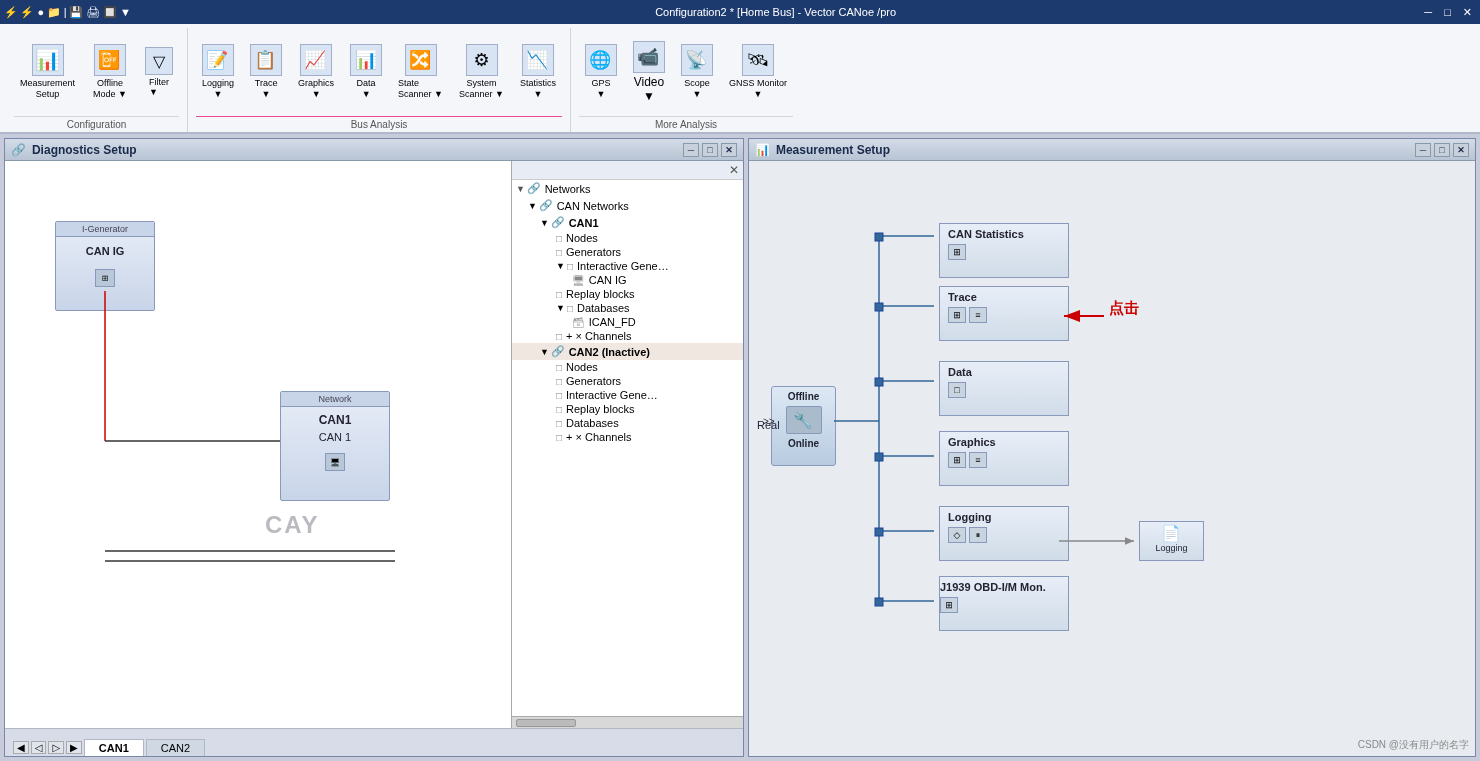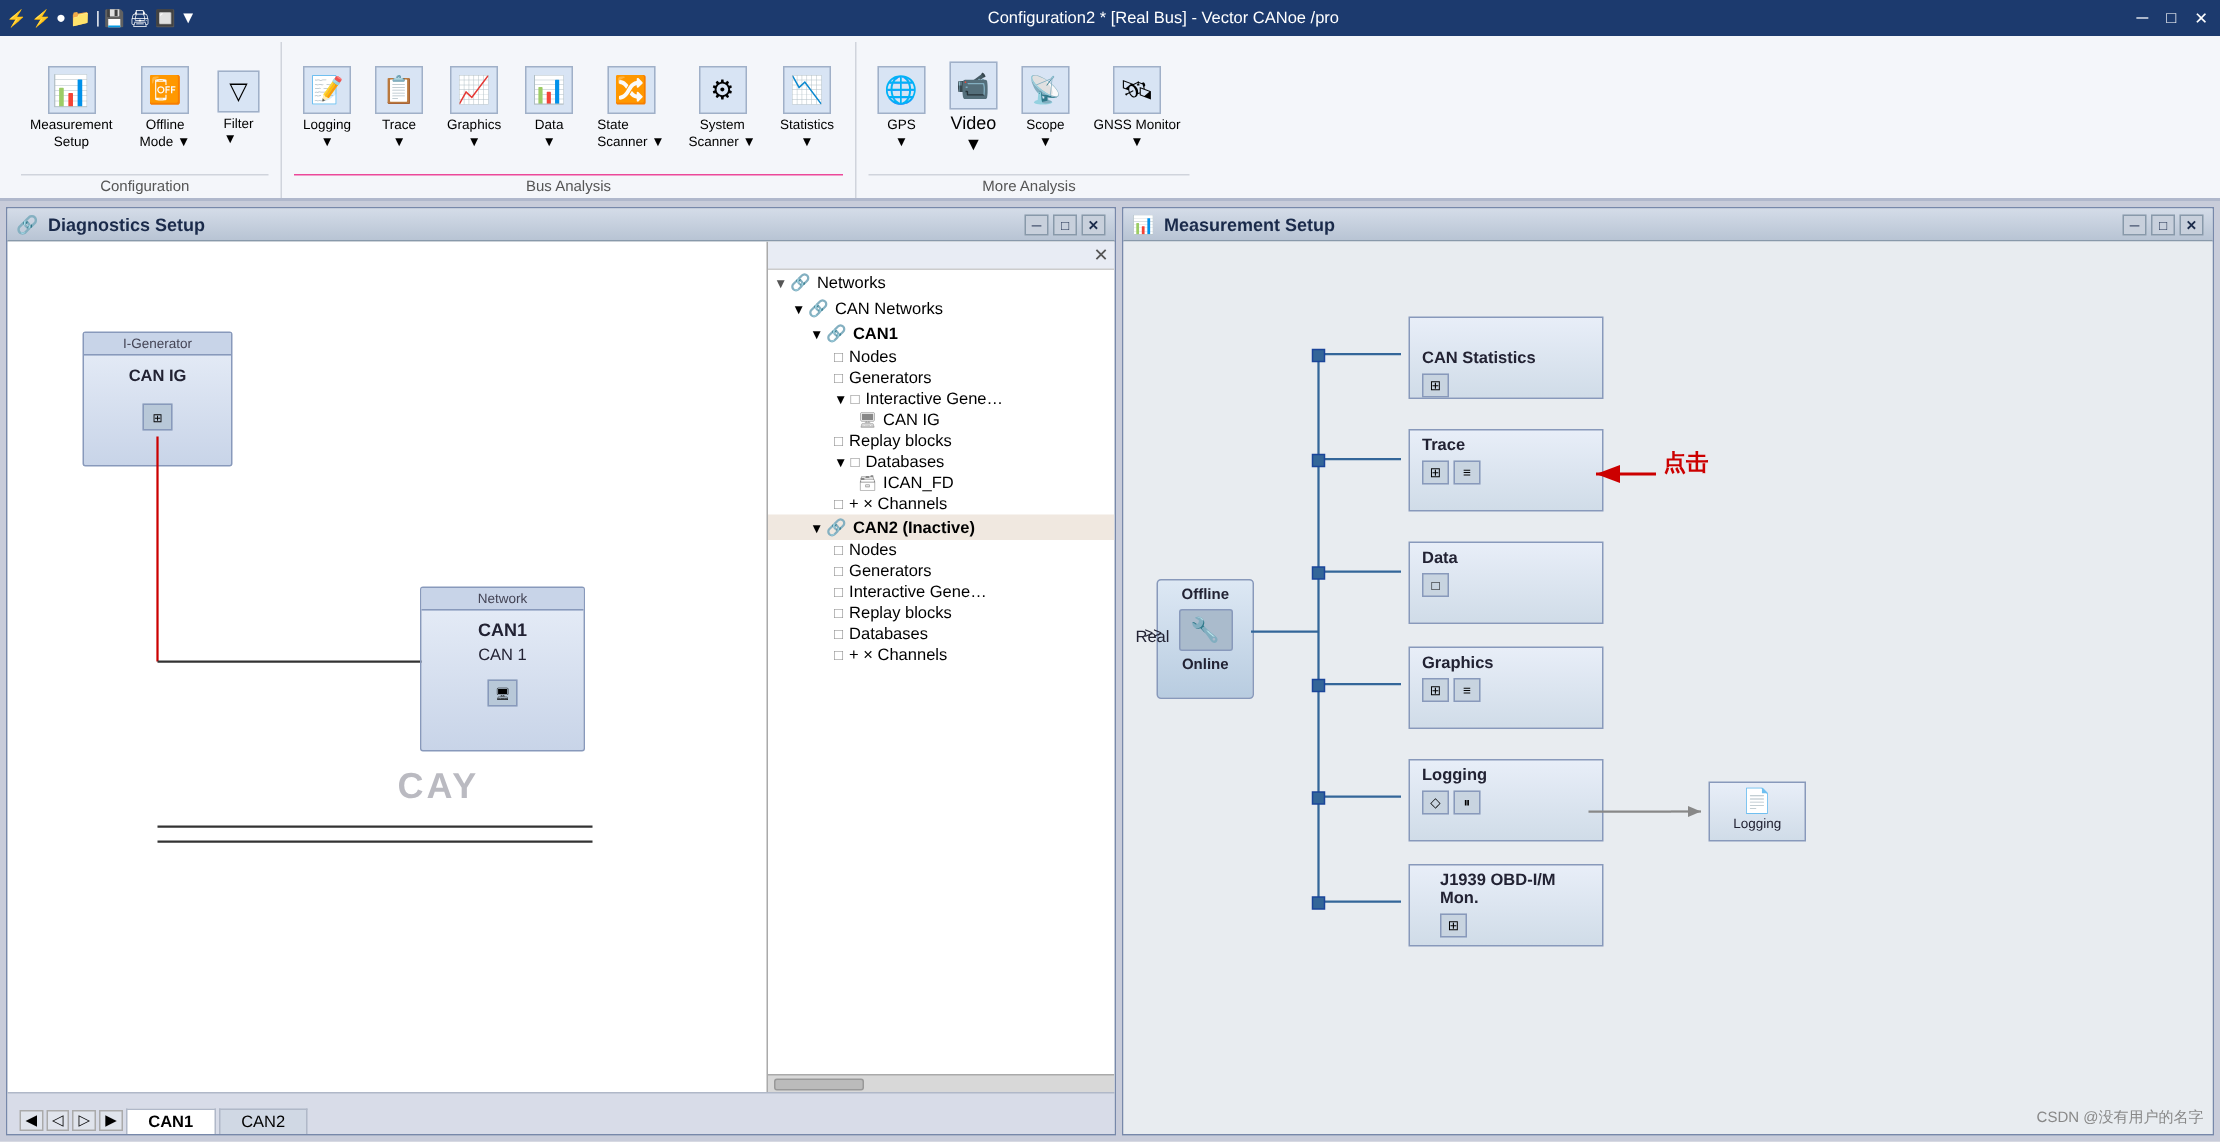--- a/index.html
+++ b/index.html
@@ -15,21 +15,21 @@
       <span style="cursor:pointer;">⚡</span>
       <span style="cursor:pointer;">⚡</span>
       <span>●</span>
       <span style="cursor:pointer;">📁</span>
       <span>|</span>
       <span style="cursor:pointer;">💾</span>
       <span style="cursor:pointer;">🖨</span>
       <span style="cursor:pointer;">🔲</span>
       <span style="cursor:pointer;">▼</span>
     </span>
-    <span style="color:white; font-size:11px; flex:1; text-align:center;">Configuration2 * [Real Bus] - Vector CANoe /pro</span>
+    <span style="color:white; font-size:11px; flex:1; text-align:center;">Configuration2 * [Home Bus] - Vector CANoe /pro</span>
     <span style="color:white; cursor:pointer; padding:0 4px; font-size:11px;">─</span>
     <span style="color:white; cursor:pointer; padding:0 4px; font-size:11px;">□</span>
     <span style="color:white; cursor:pointer; padding:0 4px; font-size:11px;">✕</span>
   </div>
 
 
   <div style="background:#f4f6fa; border-bottom:2px solid #b0b8cc;">
     <div style="display:flex; padding:4px 6px 0 6px; gap:0; height:108px;">
 
       <div style="display:flex; flex-direction:column; padding:0 8px; border-right:1px solid #d0d4dc; min-width:160px;">
@@ -330,21 +330,21 @@
 
         <div style="position:absolute; left:22px; top:225px; width:65px; height:80px; background:linear-gradient(to bottom,#dde8f4,#b8cce0); border:1px solid #8899bb; border-radius:3px; text-align:center; padding:4px;">
           <div style="font-size:10px; font-weight:bold; color:#223; margin-bottom:4px;">Offline</div>
 
           <div style="width:36px; height:28px; background:#aabbcc; border:1px solid #8899bb; margin:0 auto 4px auto; border-radius:2px; display:flex; align-items:center; justify-content:center; font-size:16px;">🔧</div>
           <div style="font-size:10px; font-weight:bold; color:#223;">Online</div>
         </div>
 
         <div style="position:absolute; left:8px; top:258px; font-size:11px; color:#223;">Real</div>
 
-        <div style="position:absolute; left:190px; top:50px; width:130px; height:55px; background:linear-gradient(to bottom,#e8eef8,#d0dce8); border:1px solid #8899bb; padding:21px 8px;">
+        <div style="position:absolute; left:190px; top:62px; width:130px; height:55px; background:linear-gradient(to bottom,#e8eef8,#d0dce8); border:1px solid #8899bb; padding:4px 8px;">
           <div style="font-size:11px; font-weight:bold; color:#223; margin-bottom:4px;">CAN Statistics</div>
           <div style="display:flex; gap:3px;">
             <div style="width:18px; height:16px; background:#c8d4e0; border:1px solid #8899bb; display:flex; align-items:center; justify-content:center; font-size:9px; cursor:pointer;">⊞</div>
           </div>
         </div>
 
         <div style="position:absolute; left:190px; top:125px; width:130px; height:55px; background:linear-gradient(to bottom,#e8eef8,#d0dce8); border:1px solid #8899bb; padding:4px 8px;">
           <div style="font-size:11px; font-weight:bold; color:#223; margin-bottom:4px;">Trace</div>
           <div style="display:flex; gap:3px;">
             <div style="width:18px; height:16px; background:#c8d4e0; border:1px solid #8899bb; display:flex; align-items:center; justify-content:center; font-size:9px; cursor:pointer;">⊞</div>
@@ -373,21 +373,21 @@
             <div style="width:18px; height:16px; background:#c8d4e0; border:1px solid #8899bb; display:flex; align-items:center; justify-content:center; font-size:9px; cursor:pointer;">◇</div>
             <div style="width:18px; height:16px; background:#c8d4e0; border:1px solid #8899bb; display:flex; align-items:center; justify-content:center; font-size:9px; cursor:pointer;">⏸</div>
           </div>
         </div>
 
         <div style="position:absolute; left:390px; top:360px; width:65px; height:40px; background:linear-gradient(to bottom,#e8eef8,#d0dce8); border:1px solid #8899bb; padding:2px 4px; text-align:center;">
           <div style="font-size:16px; color:#6688aa;">📄</div>
           <div style="font-size:9px; color:#223;">Logging</div>
         </div>
 
-        <div style="position:absolute; left:190px; top:415px; width:130px; height:55px; background:linear-gradient(to bottom,#e8eef8,#d0dce8); border:1px solid #8899bb; padding:4px 20px;">
+        <div style="position:absolute; left:190px; top:415px; width:130px; height:55px; background:linear-gradient(to bottom,#e8eef8,#d0dce8); border:1px solid #8899bb; padding:4px 0;">
           <div style="font-size:11px; font-weight:bold; color:#223; margin-bottom:4px;">J1939 OBD-I/M Mon.</div>
           <div style="display:flex; gap:3px;">
             <div style="width:18px; height:16px; background:#c8d4e0; border:1px solid #8899bb; display:flex; align-items:center; justify-content:center; font-size:9px; cursor:pointer;">⊞</div>
           </div>
         </div>
 
         <div style="position:absolute; left:360px; top:138px; font-size:15px; font-weight:bold; color:#cc0000;">点击</div>
 
         <div style="position:absolute; bottom:4px; right:6px; font-size:10px; color:#888;">CSDN @没有用户的名字</div>
       </div>

